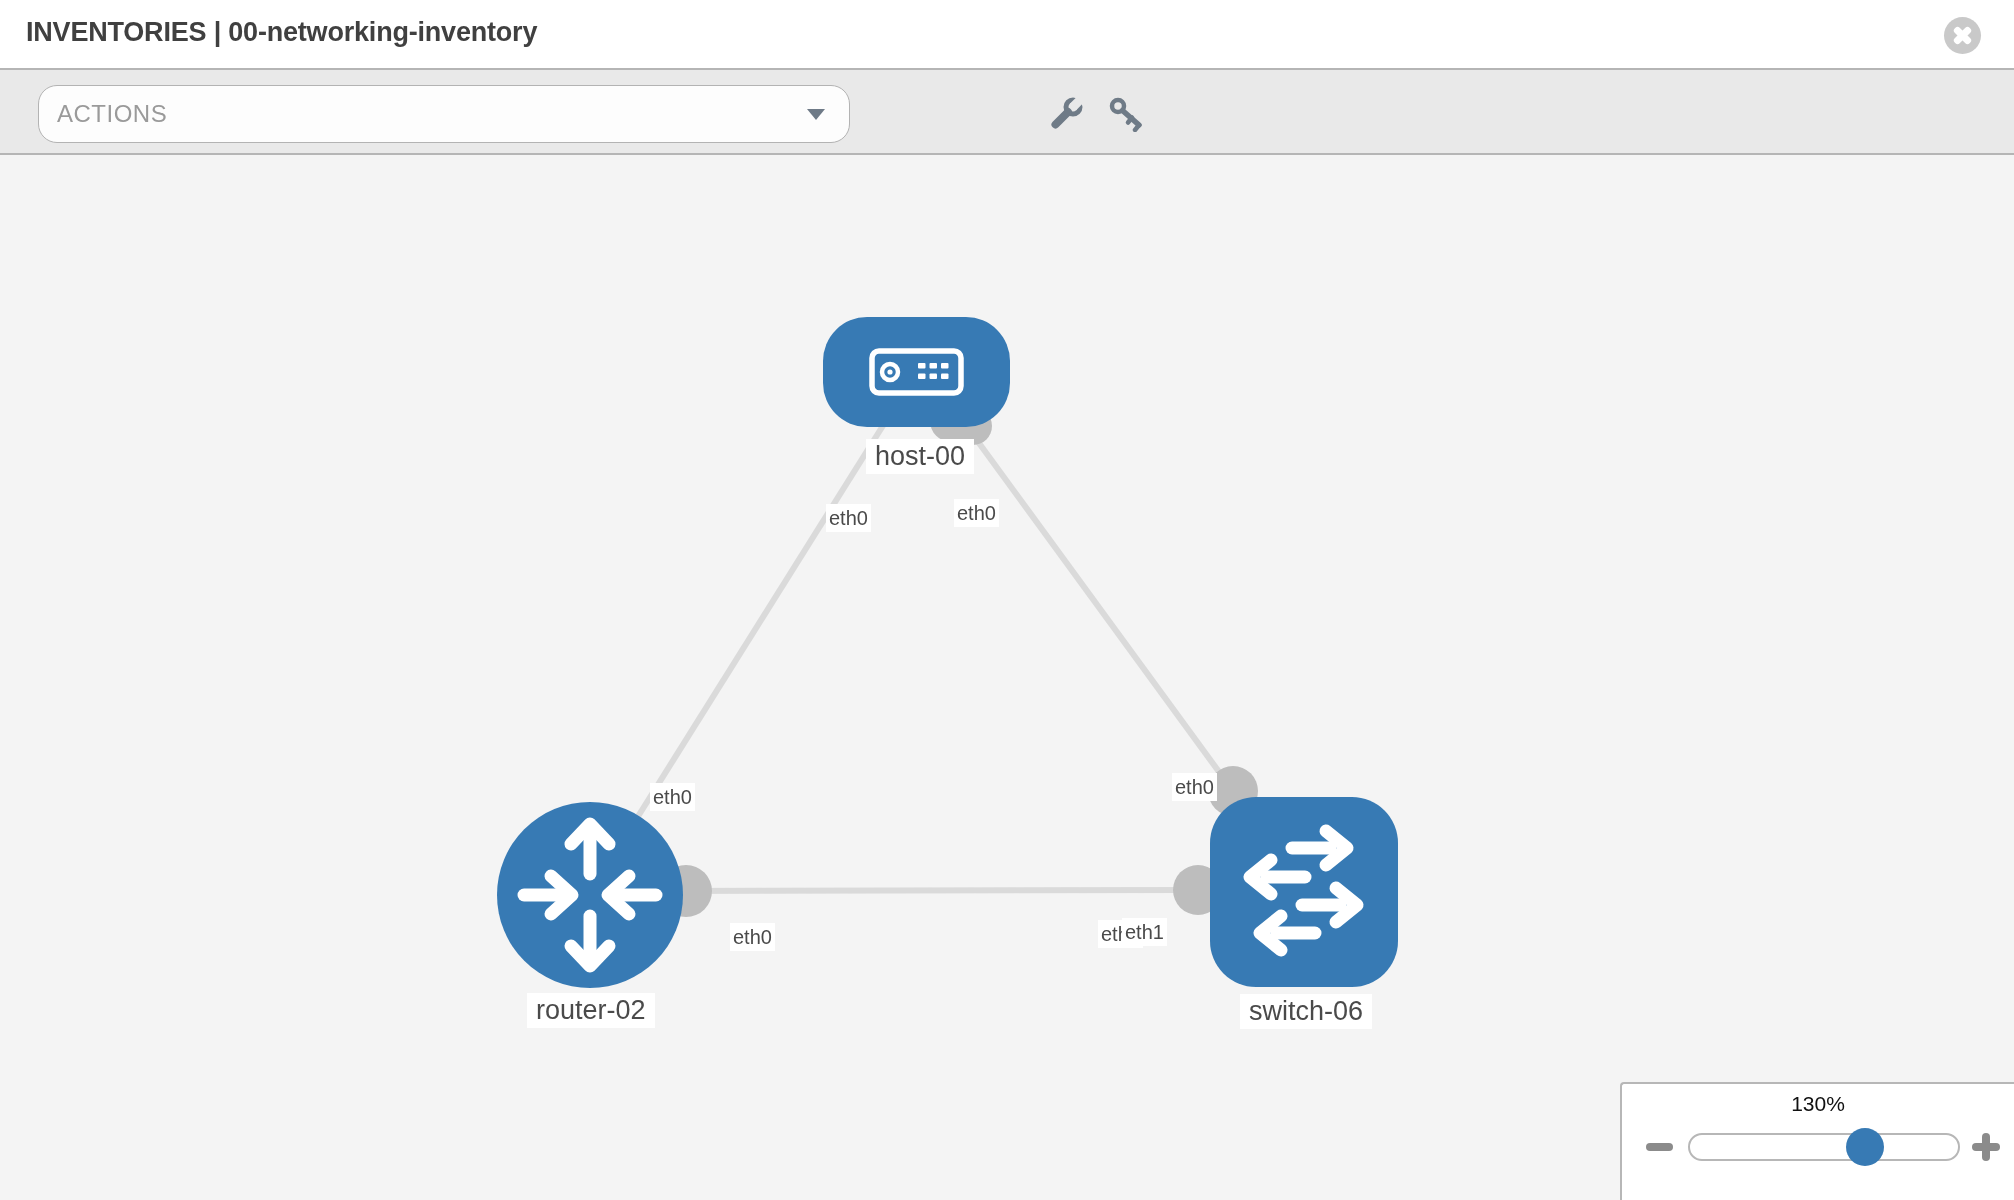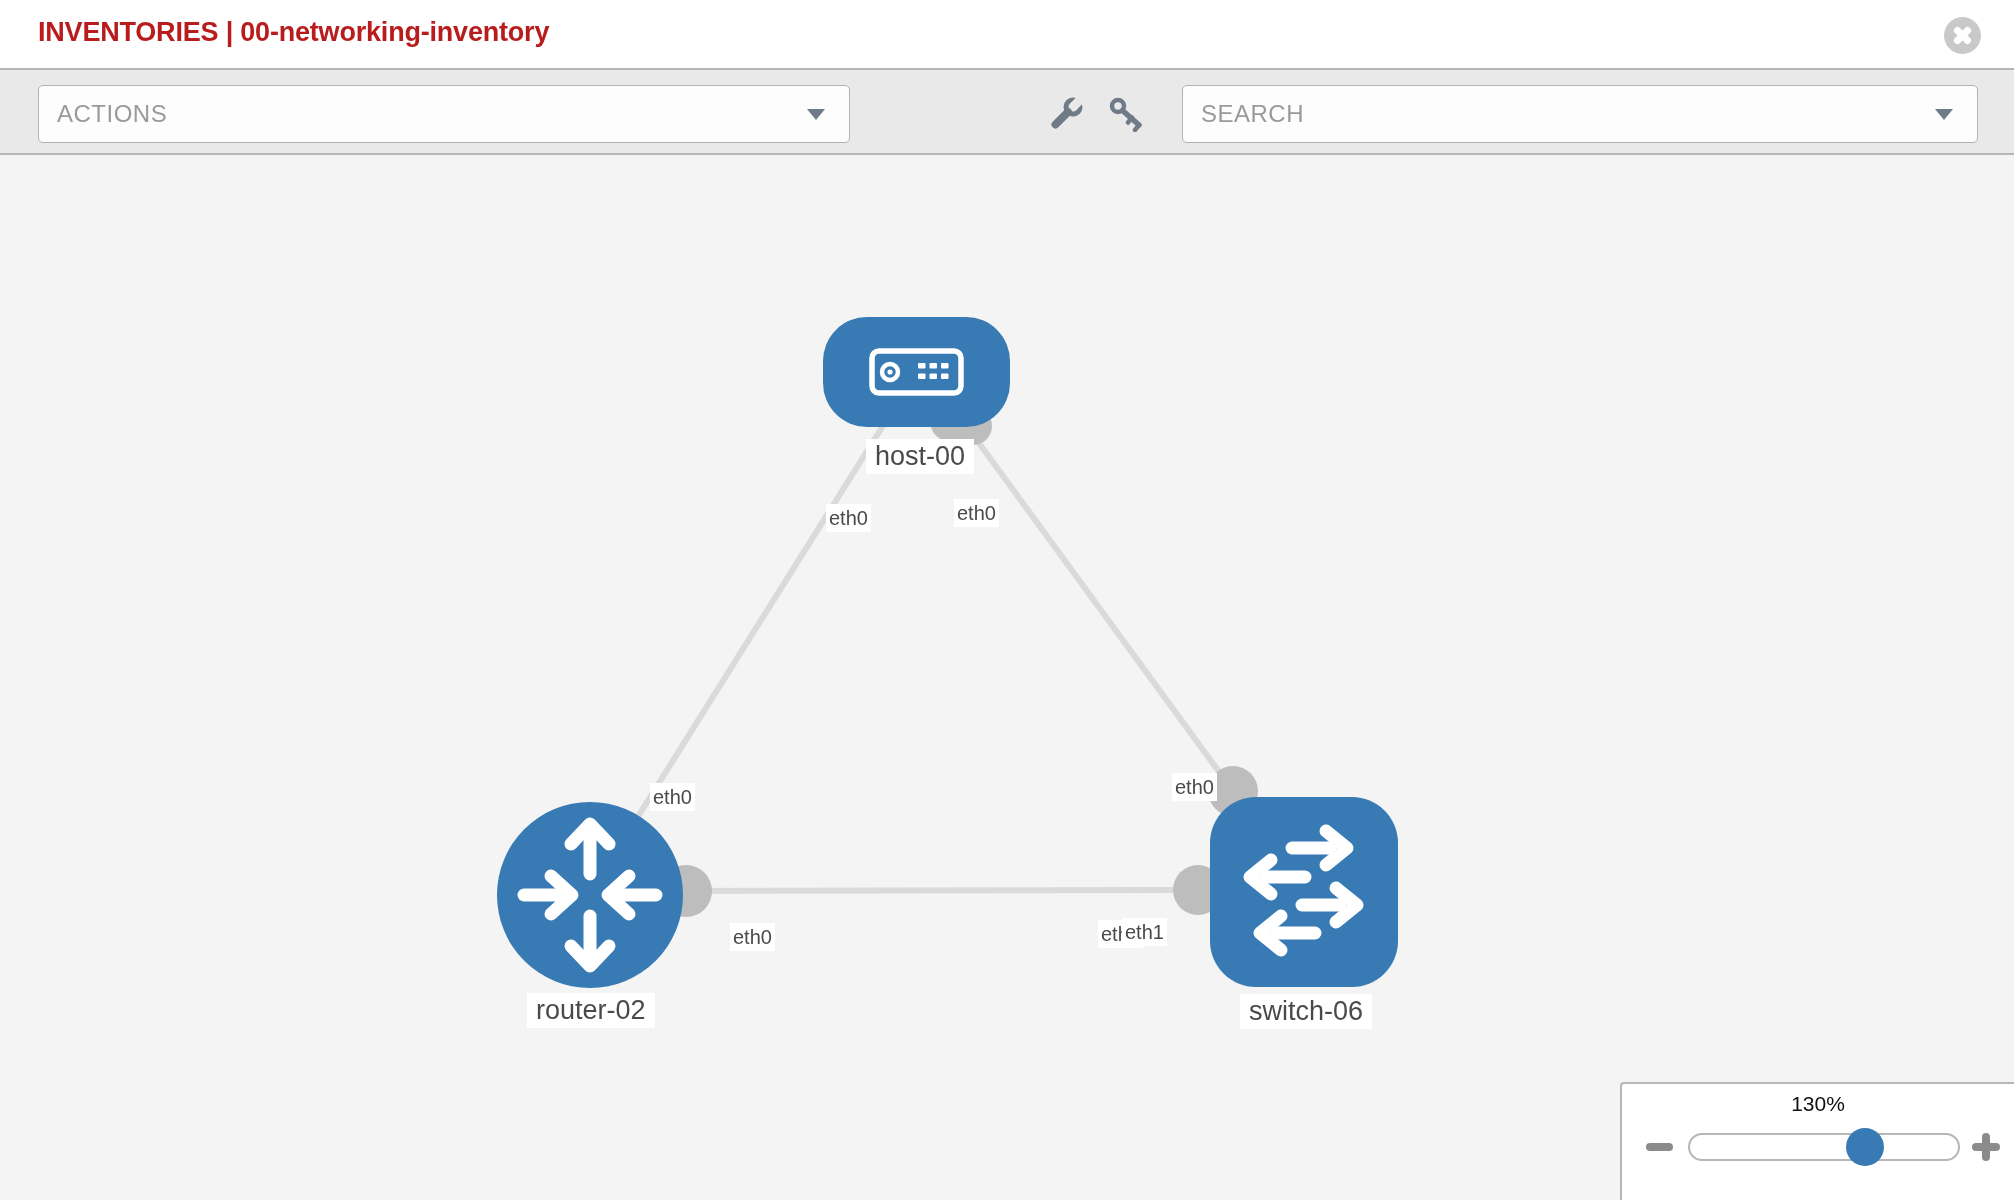--- a/index.html
+++ b/index.html
@@ -2,34 +2,34 @@
 <html><head>
 <meta charset="utf-8">
 <style>
   * { margin:0; padding:0; box-sizing:border-box; }
   html,body { width:2014px; height:1200px; overflow:hidden;
     font-family:"Liberation Sans", sans-serif; background:#fff; }
 
   
   .app-header { position:absolute; left:0; top:0; width:2014px; height:70px;
     background:#ffffff; border-bottom:2px solid #b5b5b5; z-index:10; }
-  .app-title { position:absolute; left:38px; top:17px; font-size:27px; font-weight:bold;
-    color:#b91c1c; letter-spacing:-0.2px; }
+  .app-title { position:absolute; left:26px; top:17px; font-size:27px; font-weight:bold;
+    color:#404040; letter-spacing:-0.2px; }
   .close-btn { position:absolute; left:1944px; top:17px; width:37px; height:37px;
     border-radius:50%; background:#c9c9c9; cursor:pointer; }
   .close-bar { position:absolute; left:8px; top:15px; width:21px; height:7px;
     background:#ffffff; border-radius:3px; }
   .close-bar.b1 { transform:rotate(45deg); }
   .close-bar.b2 { transform:rotate(-45deg); }
 
   
   .toolbar { position:absolute; left:0; top:70px; width:2014px; height:85px;
     background:#e9e9e9; border-bottom:2px solid #b5b5b5; z-index:10; }
   .select-box { position:absolute; top:15px; height:58px; background:#fdfdfd;
-    border:1px solid #b3b3b3; border-radius:5px; display:flex; align-items:center;
+    border:1px solid #b3b3b3; border-radius:19px; display:flex; align-items:center;
     font-size:24px; color:#9a9a9a; letter-spacing:0.5px; padding-left:18px; cursor:pointer; }
   .actions-box { left:38px; width:812px; }
   .search-box  { left:1182px; width:796px; }
   .search-input { border:none; outline:none; background:transparent; width:700px;
     font-family:"Liberation Sans", sans-serif; font-size:24px; color:#666;
     letter-spacing:0.5px; }
   .search-input::placeholder { color:#9a9a9a; opacity:1; }
   .caret-down { position:absolute; right:24px; top:50%; margin-top:-5px; width:0; height:0;
     border-left:9px solid transparent; border-right:9px solid transparent;
     border-top:11px solid #6e7a87; }
@@ -92,24 +92,20 @@
     <line x1="6.5" y1="28.5" x2="19" y2="16" stroke="#6f7b87" stroke-width="8" stroke-linecap="round"></line>
   </svg>
 
   <svg class="tool-icon key-pos" width="40" height="36" viewBox="0 0 40 36">
     <circle cx="10" cy="10" r="6" fill="none" stroke="#6f7b87" stroke-width="4.5"></circle>
     <line x1="14.5" y1="14.5" x2="31" y2="29" stroke="#6f7b87" stroke-width="5.5" stroke-linecap="round"></line>
     <line x1="24" y1="21.5" x2="20" y2="26.5" stroke="#6f7b87" stroke-width="4.5" stroke-linecap="round"></line>
     <line x1="31" y1="29" x2="27" y2="34" stroke="#6f7b87" stroke-width="4.5" stroke-linecap="round"></line>
   </svg>
 
-  <div class="select-box search-box">
-    <input class="search-input" type="text" placeholder="SEARCH" style="">
-    <span class="caret-down"></span>
-  </div>
 </div>
 
 <div class="canvas">
   <svg class="topo-svg" width="2014" height="1045" viewBox="0 155 2014 1045">
 
     <line x1="884" y1="424" x2="632" y2="826" stroke="#dadada" stroke-width="6"></line>
     <line x1="968" y1="428" x2="1233" y2="791" stroke="#dadada" stroke-width="6"></line>
     <line x1="664" y1="891" x2="1198" y2="890" stroke="#dadada" stroke-width="6"></line>
 
     <circle cx="951" cy="421" r="21" fill="#bdbdbd"></circle>

